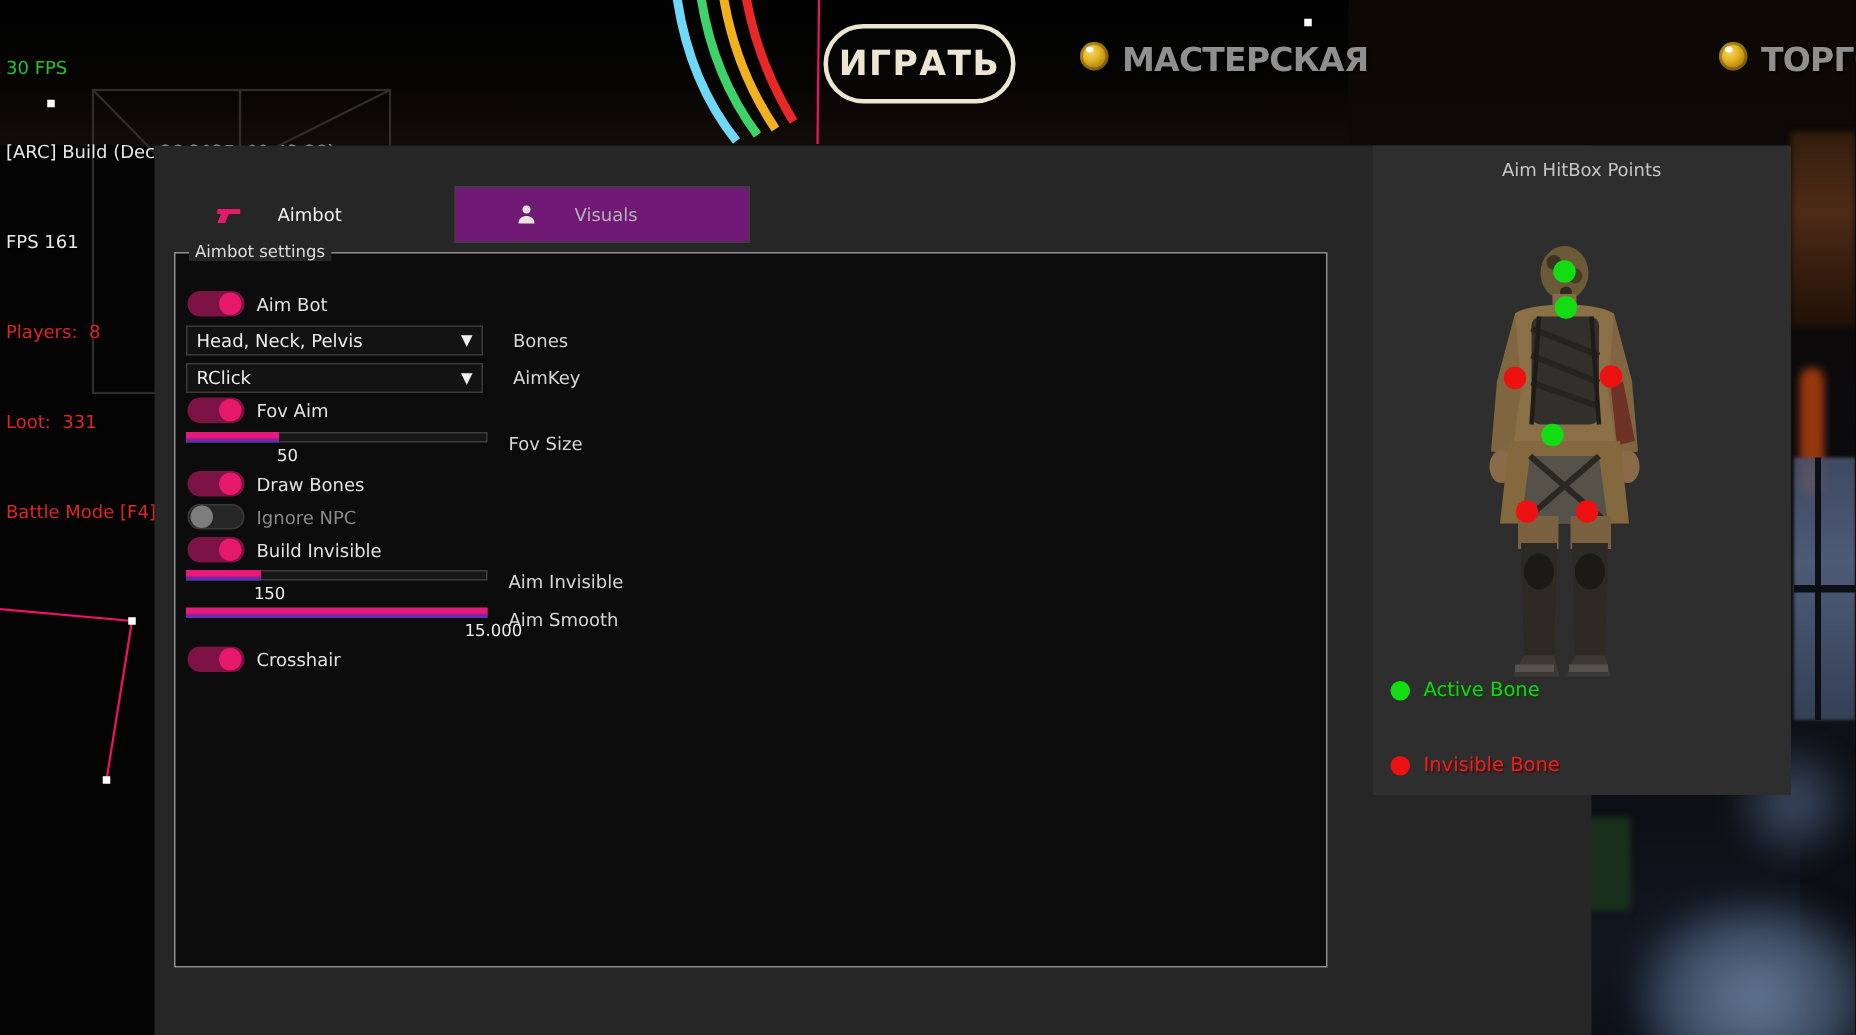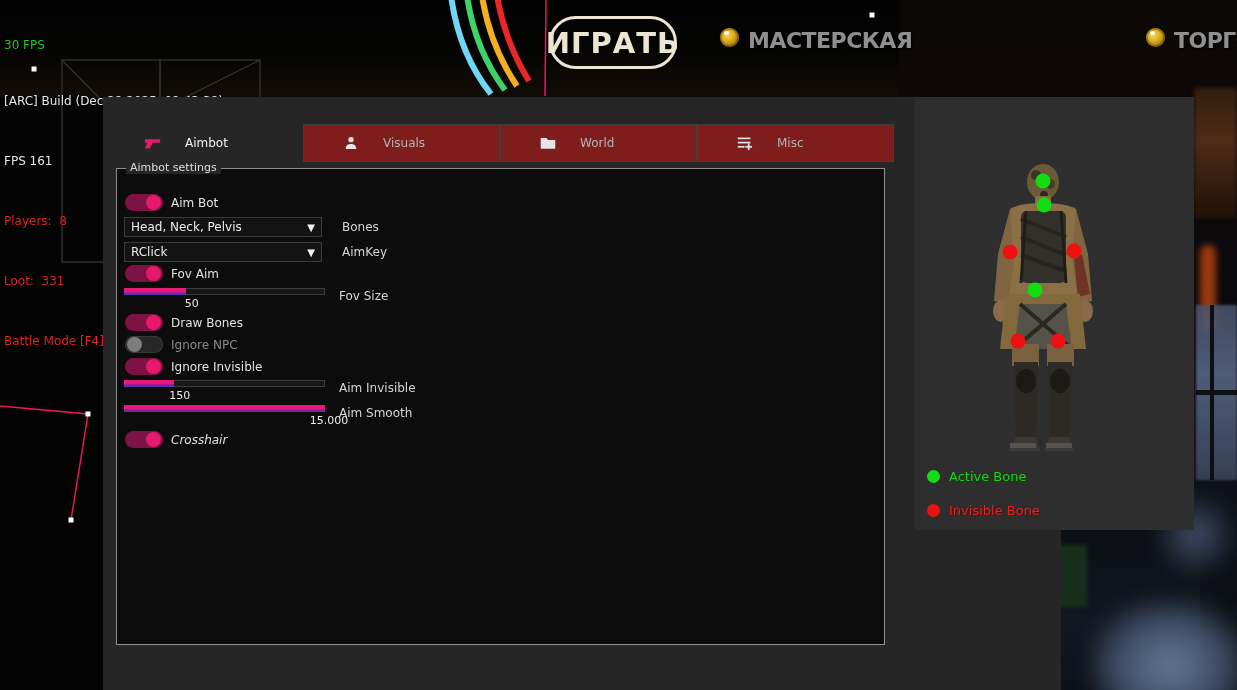--- a/index.html
+++ b/index.html
@@ -21,36 +21,36 @@
   .bg-glow3{left:1150px;top:490px;width:90px;height:90px;background:radial-gradient(ellipse,#55688a 0%,transparent 70%);filter:blur(8px);opacity:.7;}
   .bg-darkscene{left:1010px;top:530px;width:190px;height:160px;background:linear-gradient(180deg,#0b0e13,#131924 60%,#0c111a);opacity:.85;}
 
   
   .hud{left:4px;top:0;color:#e7e7e7;font-size:12px;line-height:20px;white-space:pre;text-shadow:1px 1px 1px #000;}
   .hud .green{color:#27c427;}
   .hud .red{color:#e12424;}
 
   
   .play-pill{left:549px;top:16px;width:122px;height:47px;border:3px solid #ece5d2;border-radius:28px;
-             display:flex;align-items:center;justify-content:center;color:#ece5d2;font-size:29px;font-weight:bold;
+             display:flex;align-items:center;justify-content:center;color:#ece5d2;font-size:23px;font-weight:bold;
              letter-spacing:1px;background:rgba(8,8,8,.35);cursor:pointer;}
   .menu-item{top:28px;height:30px;display:flex;gap:9px;color:#8f8f8f;font-size:22px;font-weight:bold;
              letter-spacing:-0.5px;text-shadow:1px 1px 2px #000;cursor:pointer;}
   .coin{width:19px;height:19px;border-radius:50%;background:radial-gradient(circle at 38% 35%,#f5d76a 0%,#e3b321 35%,#a97c12 70%,#6d4e0a 100%);
         box-shadow:inset 0 0 0 2px rgba(60,40,0,.35);position:relative;}
   .coin::after{content:"";position:absolute;left:4px;top:3px;width:5px;height:4px;border-radius:50%;background:rgba(255,255,255,.9);}
 
   
   .tracer-svg{left:0;top:0;}
 
   
   .panel{left:103px;top:97px;width:958px;height:593px;background:#262626;}
   .tab{position:absolute;top:27px;height:38px;display:flex;align-items:center;padding-left:38px;gap:24px;
        box-sizing:border-box;color:#b5b5b5;font-size:12px;cursor:pointer;}
-  .tab.boxed{border:1px solid #3f3f3f;background:#7f1d1d;}
+  .tab.boxed{border:1px solid #3f3f3f;background:#701a75;}
   .tab.active{color:#f0f0f0;}
   .tab .ticon{width:17px;height:17px;display:flex;align-items:center;justify-content:center;}
 
   .groupbox{position:absolute;left:13px;top:71px;width:769px;height:477px;border:1px solid #8f8f8f;background:#0c0c0c;box-sizing:border-box;}
   .group-title{position:absolute;left:9px;top:-8px;background:#262626;padding:0 4px;color:#dedede;font-size:11px;}
 
   .ctl-label{position:absolute;color:#e2e2e2;font-size:12px;}
   .ctl-label.dim{color:#8a8a8a;}
   .side-label{position:absolute;color:#d6d6d6;font-size:12px;margin-left:11px;}
 
@@ -161,42 +161,20 @@
     </div>
     <div class="tab boxed" style="left:200px;width:197px;">
       <span class="ticon">
         <svg width="16" height="16" viewBox="0 0 24 24">
             <circle cx="12" cy="7" r="4" fill="#e4e4e4"></circle>
             <path d="M4,21 c0,-5.5 4,-7.5 8,-7.5 s8,2 8,7.5 z" fill="#e4e4e4"></path>
           </svg>
       </span>
       <span>Visuals</span>
     </div>
-    <div class="tab boxed" style="left:397px;width:197px;">
-      <span class="ticon">
-        <svg width="16" height="14" viewBox="0 0 22 18">
-            <path d="M1,2 h8 l2,3 h10 v12 h-20 z" fill="#e4e4e4"></path>
-          </svg>
-      </span>
-      <span>World</span>
-    </div>
-    <div class="tab boxed" style="left:594px;width:197px;">
-      <span class="ticon">
-        <svg width="17" height="16" viewBox="0 0 20 19">
-          <g fill="#e4e4e4">
-              <rect x="2" y="3" width="15" height="2"></rect>
-              <rect x="2" y="8" width="15" height="2"></rect>
-              <rect x="2" y="13" width="8" height="2"></rect>
-              <rect x="14" y="10" width="2" height="8"></rect>
-              <rect x="11" y="13" width="8" height="2"></rect>
-            </g>
-        </svg>
-      </span>
-      <span>Misc</span>
-    </div>
 
     <div class="groupbox">
       <span class="group-title">Aimbot settings</span>
 
       <div class="toggle" style="left:8px;top:25px;">
           <span class="knob"></span>
         </div>
       <span class="ctl-label" style="left:54px;top:27px;">Aim Bot</span>
 
       <div class="combo" style="left:7px;top:48px;">
@@ -228,42 +206,43 @@
       <span class="ctl-label" style="left:54px;top:147px;">Draw Bones</span>
 
       <div class="toggle off" style="left:8px;top:167px;">
           <span class="knob"></span>
         </div>
       <span class="ctl-label dim" style="left:54px;top:169px;">Ignore NPC</span>
 
       <div class="toggle" style="left:8px;top:189px;">
           <span class="knob"></span>
         </div>
-      <span class="ctl-label" style="left:54px;top:191px;">Ignore Invisible</span>
+      <span class="ctl-label" style="left:54px;top:191px;">Build Invisible</span>
 
       <div class="slider" style="left:7px;top:211px;">
         <div class="fill" style="width: 25%;"></div>
         <span class="slider-value" style="left: 55.75px;">150</span>
       </div>
       <span class="side-label" style="left:211px;top:212px;">Aim Invisible</span>
 
       <div class="slider" style="left:7px;top:236px;">
         <div class="fill" style="width: 100%;"></div>
         <span class="slider-value" style="left: 205px;">15.000</span>
       </div>
       <span class="side-label" style="left:211px;top:237px;">Aim Smooth</span>
 
       <div class="toggle" style="left:8px;top:262px;">
           <span class="knob"></span>
         </div>
-      <span class="ctl-label" style="left:54px;top:264px;font-style:italic;">Crosshair</span>
+      <span class="ctl-label" style="left:54px;top:264px;">Crosshair</span>
     </div>
   </div>
 
   <div class="abs hitbox-panel">
+    <div class="hitbox-title">Aim HitBox Points</div>
 
     <svg class="abs" style="left:63px;top:62px;" width="130" height="295" viewBox="0 0 130 295">
 
       <ellipse cx="65" cy="23" rx="16" ry="18" fill="#6b5a38"></ellipse>
       <circle cx="58" cy="16" r="5" fill="#3c341f"></circle>
         <circle cx="72" cy="25" r="5" fill="#473d25"></circle>
       <circle cx="66" cy="36" r="4" fill="#2f2919"></circle>
       <rect x="57" y="37" width="16" height="10" fill="#8a6a46"></rect>
 
       <path d="M32,50 C44,42 86,42 98,50 L102,135 L28,135 Z" fill="#8a6f47"></path>
@@ -300,21 +279,21 @@
     <div class="abs" id="hitbox-points" style="left:0;top:0;width:279px;height:433px;">
         <div class="bone-dot active" style="left: 128px; top: 84px;"></div>
         <div class="bone-dot active" style="left: 129px; top: 108px;"></div>
         <div class="bone-dot inactive" style="left: 95px; top: 155px;"></div>
         <div class="bone-dot inactive" style="left: 159px; top: 154px;"></div>
         <div class="bone-dot active" style="left: 120px; top: 193px;"></div>
         <div class="bone-dot inactive" style="left: 103px; top: 244px;"></div>
         <div class="bone-dot inactive" style="left: 143px; top: 244px;"></div>
       </div>
 
-    <div class="legend-row green" style="left:12px;top:372px;">
+    <div class="legend-row green" style="left:12px;top:356px;">
       <span class="legend-dot" style="background:#12dd12;"></span>
       <span>Active Bone</span>
     </div>
     <div class="legend-row red" style="left:12px;top:406px;">
       <span class="legend-dot" style="background:#ee1111;"></span>
       <span>Invisible Bone</span>
     </div>
   </div>
 
 </div>

